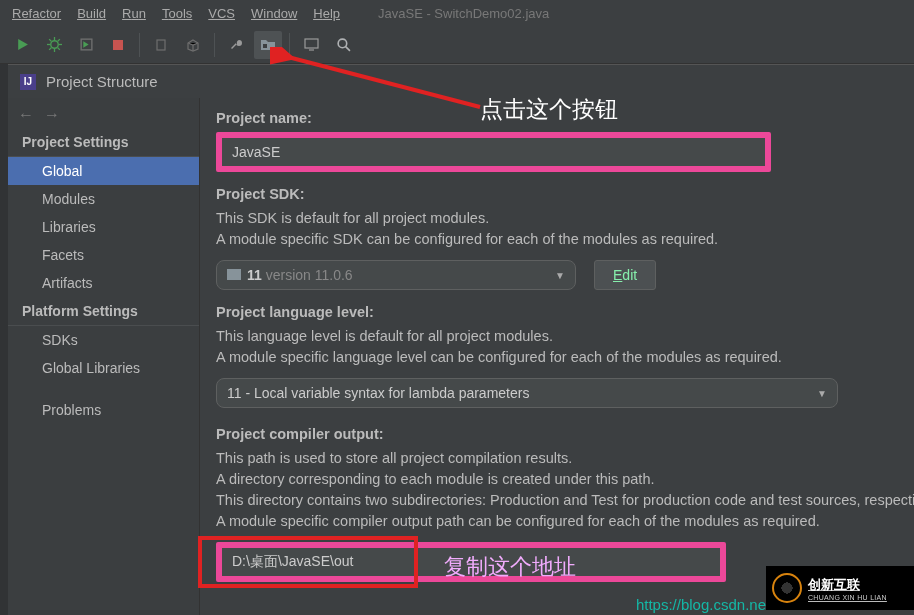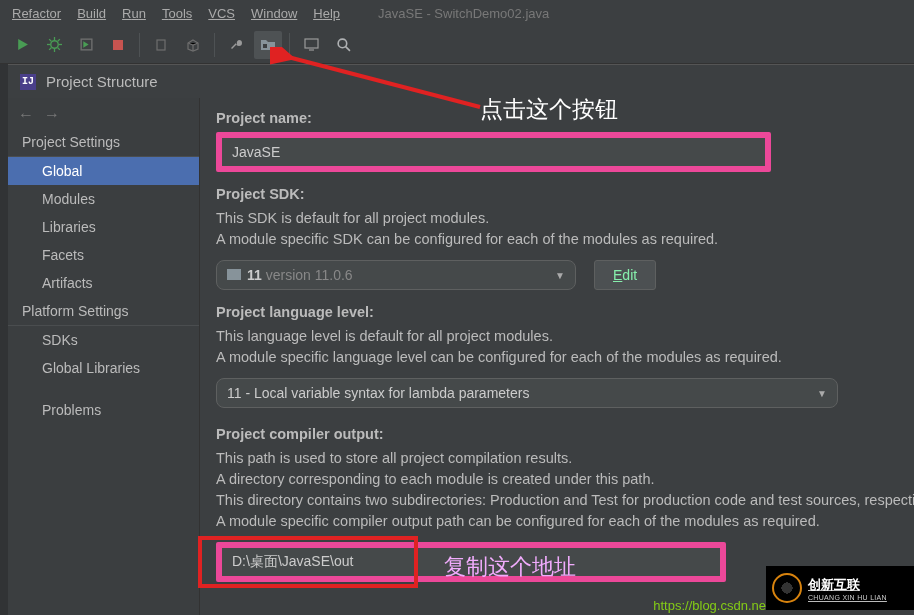--- a/index.html
+++ b/index.html
@@ -10,29 +10,29 @@
     .menubar .item u { text-decoration: underline; }
     .menubar .title { margin-left: 30px; color: #787878; font-size: 13px; }
     
     .toolbar { display: flex; align-items: center; height: 38px; padding: 4px 8px; background: #3c3f41; border-bottom: 1px solid #323232; gap: 4px; }
     .toolbar .icon-btn { width: 28px; height: 28px; display: flex; align-items: center; justify-content: center; cursor: pointer; border-radius: 2px; }
     .toolbar .icon-btn.active { background: #4e5254; }
     .toolbar .sep { width: 1px; height: 24px; background: #4e5254; margin: 0 3px; }
     
     .dialog { position: absolute; left: 8px; top: 64px; right: 0; bottom: 0; background: #3c3f41; display: flex; flex-direction: column; border-top: 1px solid #555; }
     .dialog-header { display: flex; align-items: center; padding: 8px 12px; gap: 10px; }
-    .dialog-header .d-icon { width: 16px; height: 16px; background: #4a3f8a; display: inline-flex; align-items: center; justify-content: center; font-size: 10px; color: #fff; font-weight: bold; font-family: Liberation Mono, monospace;}
+    .dialog-header .d-icon { width: 16px; height: 16px; background: #4a3f8a; display: inline-flex; align-items: center; justify-content: center; font-size: 10px; color: #fff; font-weight: bold;}
     .dialog-header .title { font-size: 15px; color: #bbbbbb; }
     
     .dialog-body { display: flex; flex: 1; overflow: hidden; }
     
     .sidebar { width: 192px; background: #3b3e40; border-right: 1px solid #323232; display: flex; flex-direction: column; }
     .sidebar .nav-btns { display: flex; gap: 10px; padding: 6px 10px; }
     .sidebar .nav-arrow { font-size: 16px; color: #777; cursor: pointer; }
-    .sidebar .section-title { padding: 6px 14px 6px 14px; font-weight: normal; font-size: 14px; color: #bbbbbb; border-bottom: 1px solid #4a4d4f; }
+    .sidebar .section-title { padding: 6px 14px 6px 14px; font-weight: bold; font-size: 14px; color: #bbbbbb; border-bottom: 1px solid #4a4d4f; }
     .sidebar .item { padding: 6px 14px 6px 34px; font-size: 14px; cursor: pointer; color: #bbbbbb; }
     .sidebar .item.active { background: #4b6eaf; color: #ffffff; }
     
     .content { flex: 1; padding: 10px 16px 0 16px; overflow: hidden; }
     .content .field-label { font-weight: bold; font-size: 14.5px; color: #bbbbbb; margin-top: 2px; margin-bottom: 6px; }
     .content .desc { font-size: 14.5px; color: #bbbbbb; line-height: 1.45; }
     .content input[type=text] { background: #45494a; border: 6px solid #ec4899; color: #cccccc; padding: 6px 10px; font-size: 14px; width: 555px; border-radius: 2px;}
     .row { margin-bottom: 14px; }
     .sdk-row { display: flex; align-items: center; gap: 18px; margin-top: 10px; margin-bottom: 14px;}
     .dropdown { display: flex; align-items: center; justify-content: space-between; background: #45494a; border: 1px solid #5e6060; padding: 6px 10px; border-radius: 8px; font-size: 14px; color: #cccccc; cursor: pointer;}
@@ -44,21 +44,21 @@
     .red-arrow { position: absolute; left: 270px; top: 47px; pointer-events: none; }
     .annotation1 { position: absolute; left: 480px; top: 94px; font-size: 23px; color: #ffffff; font-weight: 500; }
     
     .red-box { position: absolute; left: 198px; top: 536px; width: 220px; height: 52px; border: 4px solid #e02222; pointer-events: none; }
     .annotation2 { position: absolute; left: 444px; top: 552px; font-size: 22px; color: #f0abfc; font-weight: 500; }
     
     .watermark { position: absolute; right: 0; bottom: 5px; width: 148px; height: 44px; background: #000; display: flex; align-items: center; gap: 6px; padding-left: 6px; text-decoration: underline; }
     .watermark .logo { width: 30px; height: 30px; border-radius: 50%; background: radial-gradient(circle, #333 30%, #000 31%); border: 2px solid #d8830e; position: relative;}
     .watermark .text .cn { font-size: 13px; color: #fff; font-weight: bold; }
     .watermark .text .en { font-size: 7px; color: #ccc; letter-spacing: 0.3px; }
-    .blog-url { position: absolute; right: 148px; bottom: 2px; font-size: 13px; color: #84cc16; }
+    .blog-url { position: absolute; right: 148px; bottom: 2px; font-size: 15px; color: #14b8a6; }
     
     .lineno { position: absolute; left: 0; top: 64px; width: 8px; bottom: 0; background: #313335; }
   </style>
 </head>
 <body>
 
 <div class="lineno"></div>
 
 <div class="menubar">
   <span class="item"><u>R</u>efactor</span>

